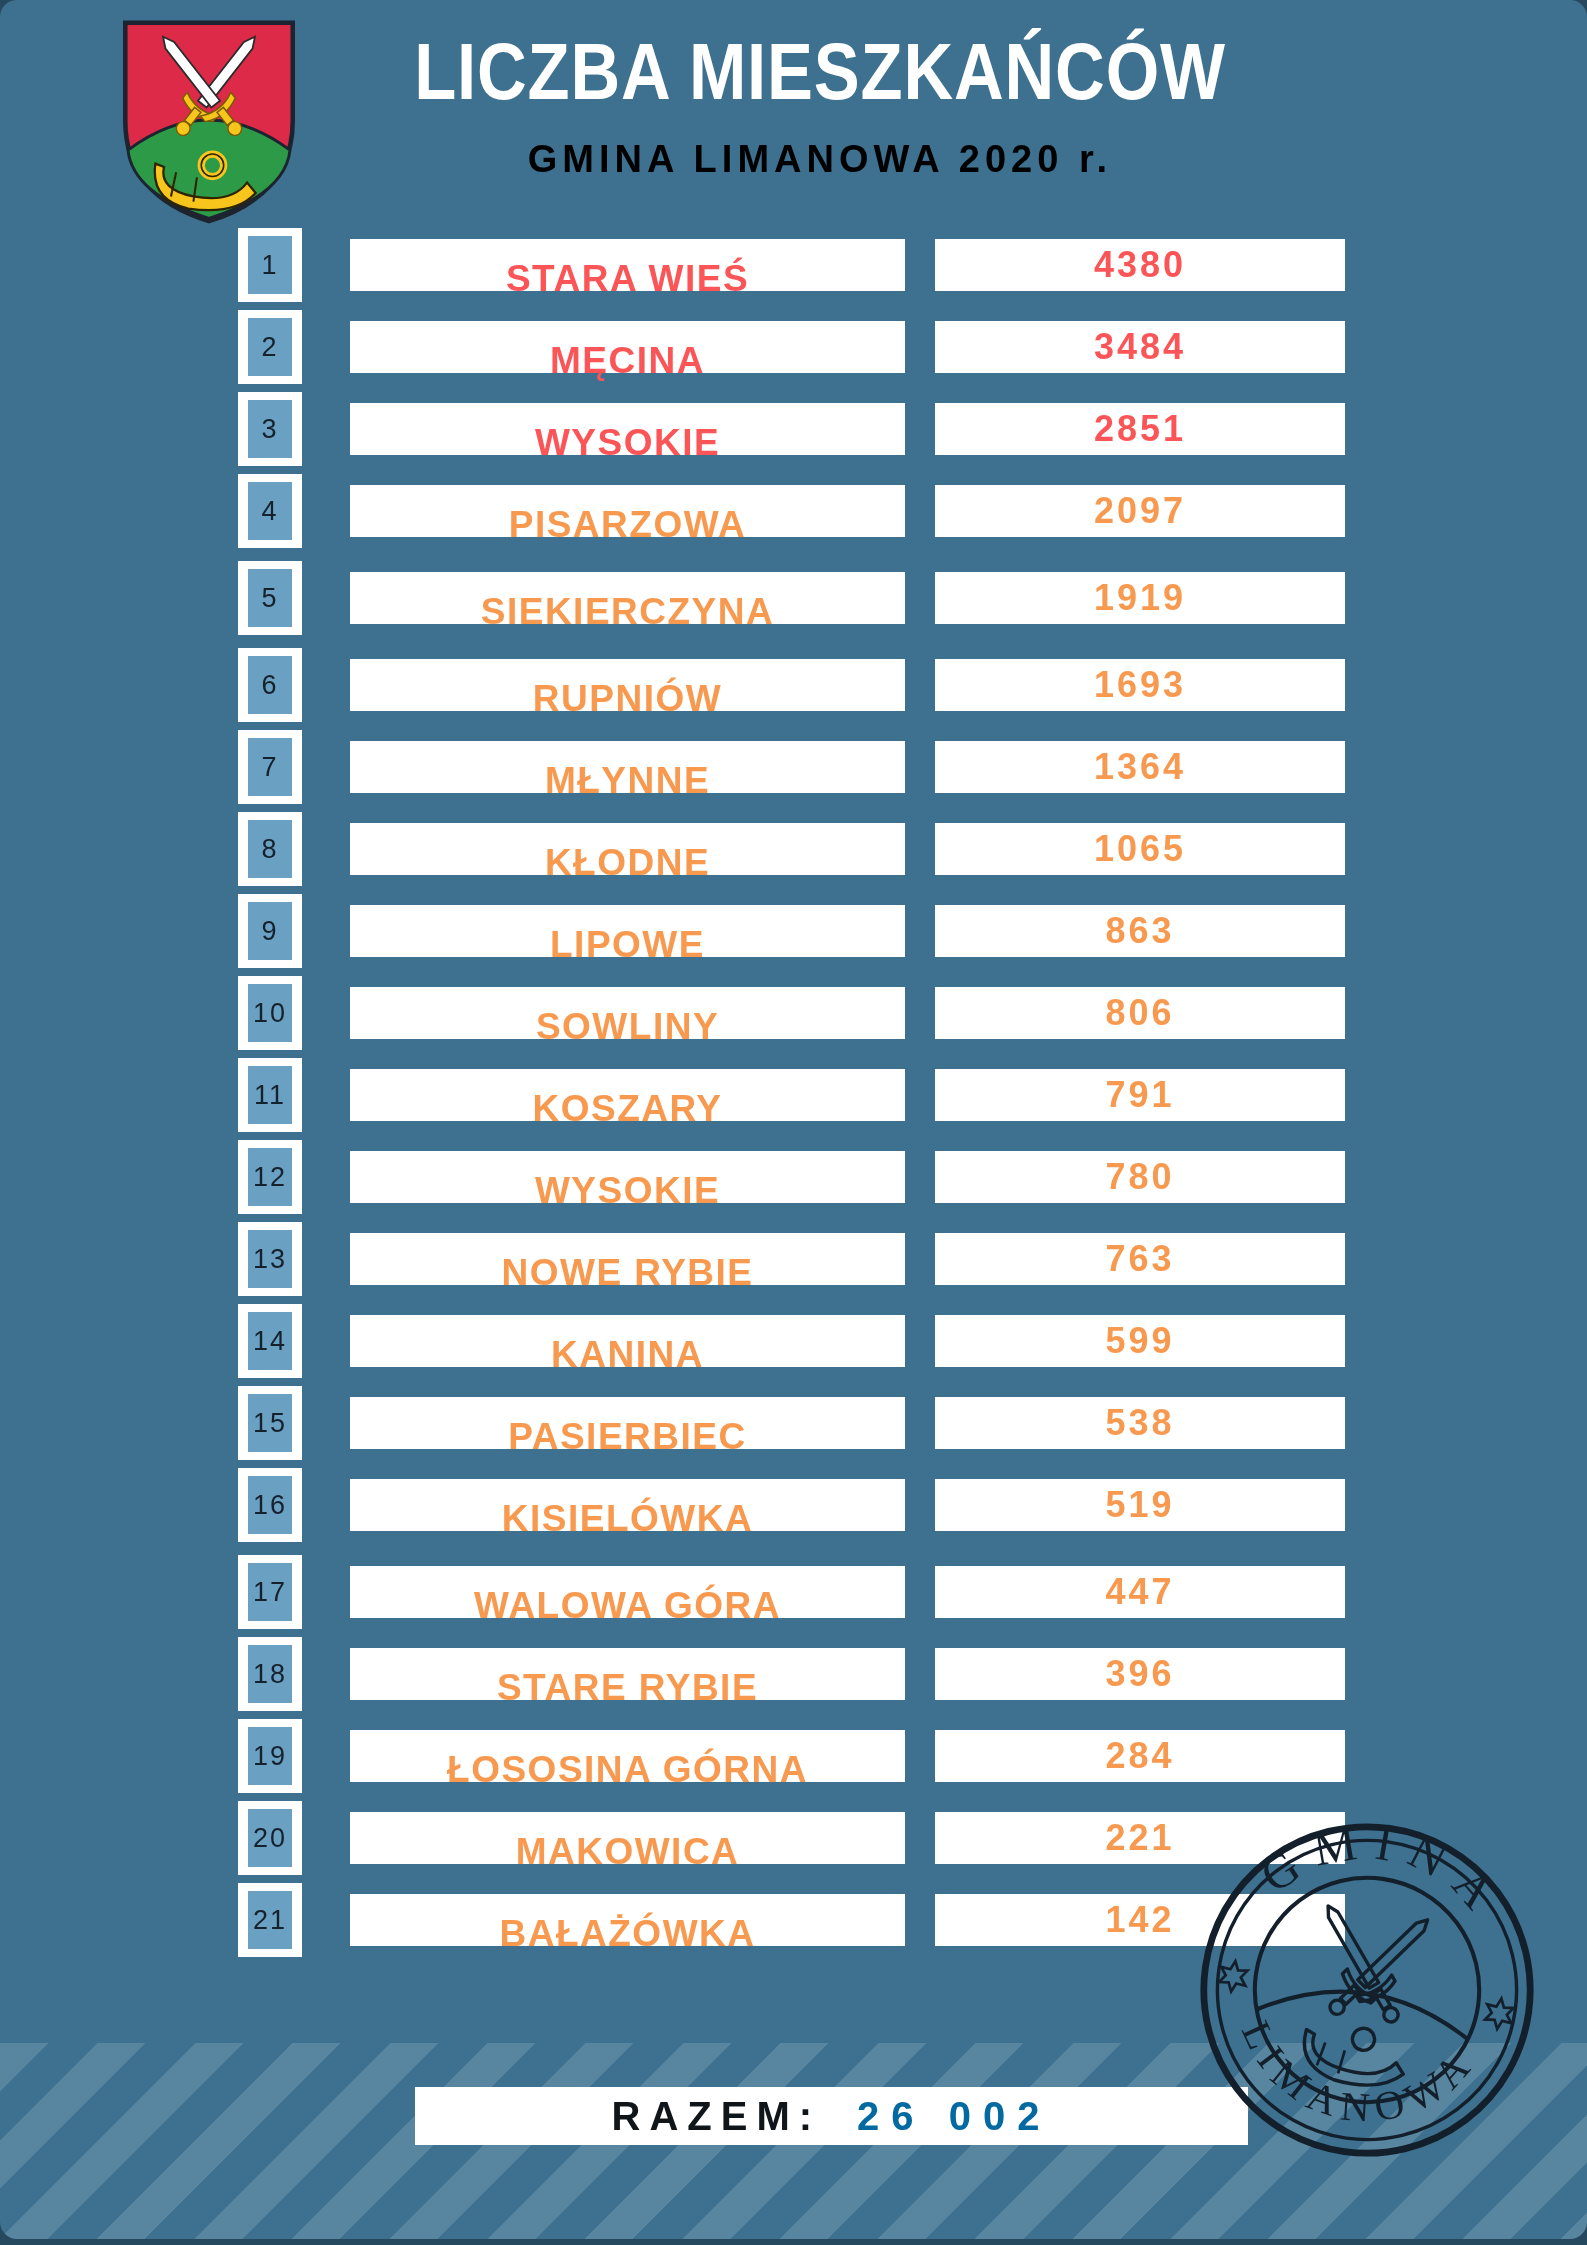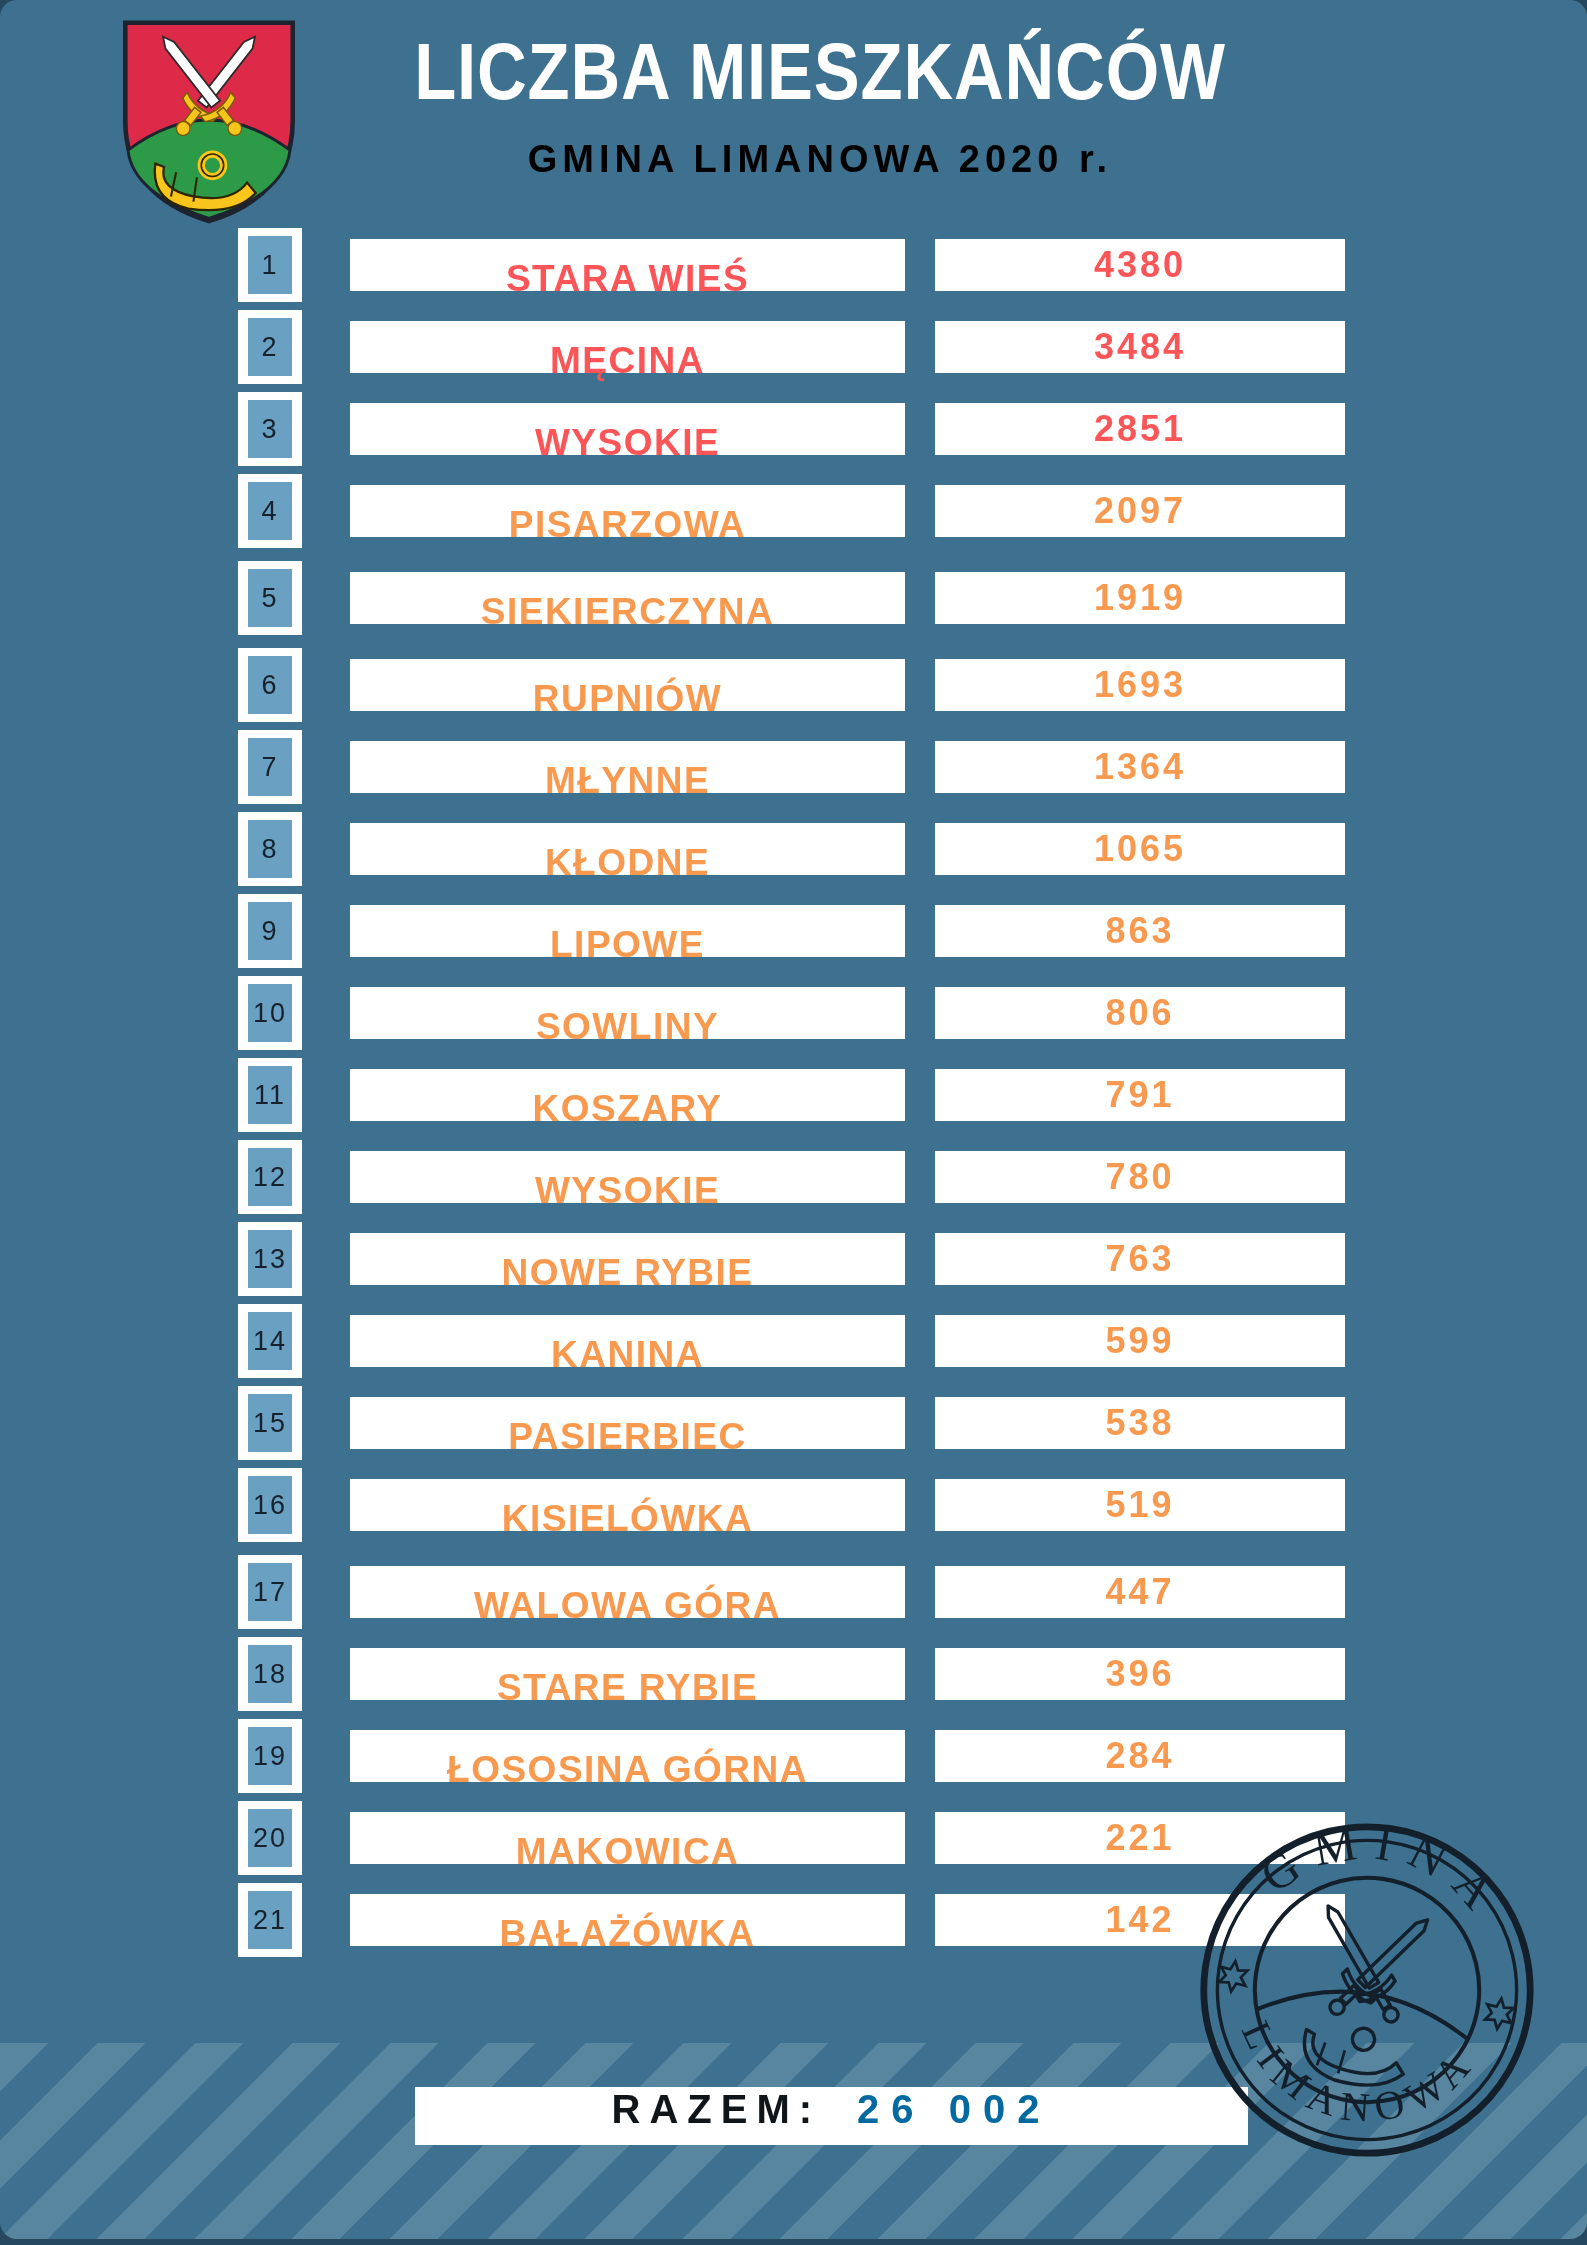--- a/index.html
+++ b/index.html
@@ -45,21 +45,21 @@
   .red{color:#fc5557;}
   .orange{color:#f89950;}
   
   .stripes{
     position:absolute;left:0;bottom:0;width:1587px;height:196px;
     background:repeating-linear-gradient(135deg,
       rgba(255,255,255,0.14) 0 34px, rgba(255,255,255,0) 34px 69px);
   }
   .total-bar{
     position:absolute;left:415px;top:2087px;width:833px;height:58px;
-    background:#ffffff;display:flex;align-items:flex-start;justify-content:center;gap:36px;
+    background:#ffffff;display:flex;align-items:center;justify-content:center;gap:36px;
   }
   .total-label{color:#10151a;font-size:40px;font-weight:700;letter-spacing:9px;}
   .total-value{color:#0369a1;font-size:40px;font-weight:700;letter-spacing:12px;}
   
   .stamp{position:absolute;left:1197px;top:1820px;width:340px;height:340px;transform:rotate(8deg);}
 </style>
 </head>
 <body>
 
 <div class="poster">

